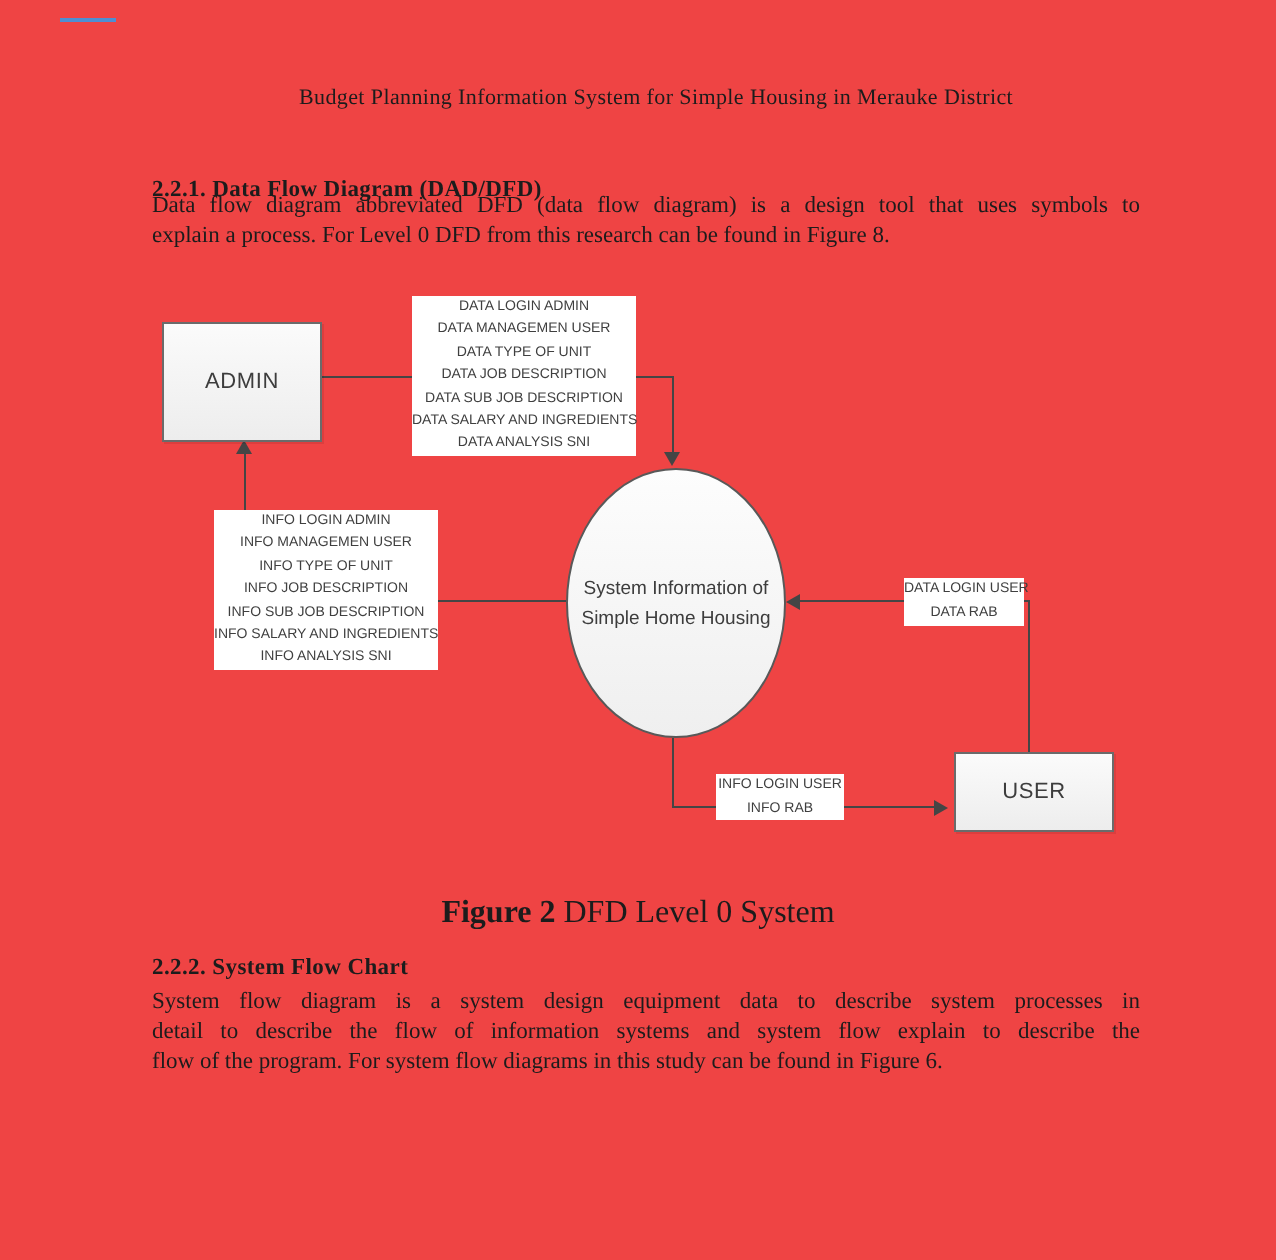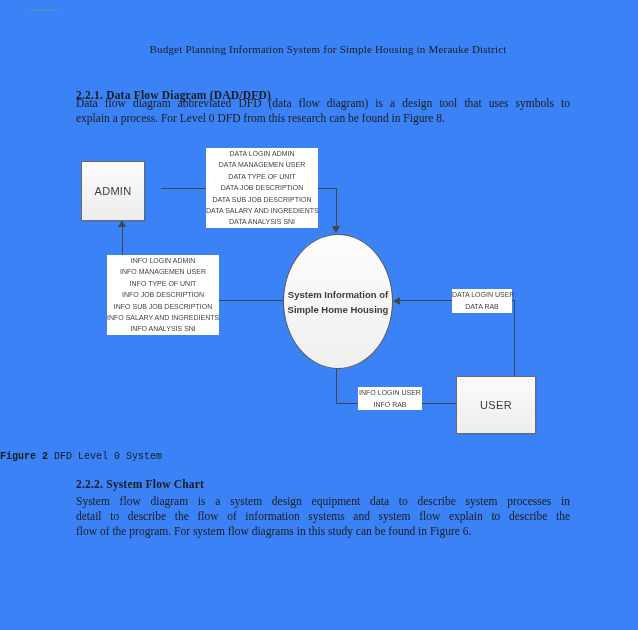--- a/index.html
+++ b/index.html
@@ -1,37 +1,37 @@
 <!DOCTYPE html>
 <html><head>
 <meta charset="utf-8">
 <style>
   html,body{margin:0;padding:0;background:#ffffff;}
   #page{
-    position:relative;width:638px;height:630px;background:#3b82f6;overflow:hidden;
+    position:relative;width:638px;height:630px;background:#ef4444;overflow:hidden;
     font-family:"Liberation Serif", serif;color:#1c1c1c;
   }
   
   .running-header{
     position:absolute;top:42px;left:0;right:0;text-align:center;
     font-size:11px;line-height:15px;letter-spacing:.2px;padding-left:18px;
   }
   .sec-heading{
     position:absolute;left:76px;font-size:11.5px;font-weight:bold;
     line-height:14px;letter-spacing:.2px;
   }
   .para{position:absolute;left:76px;width:494px;}
   .para .tline{
     line-height:15px;font-size:11.5px;white-space:nowrap;
     text-align:justify;text-align-last:justify;
   }
   .para .tline:last-child{text-align-last:left;}
   .fig-caption{
-    position:absolute;top:450px;left:0;right:0;
-    font-size:10px;line-height:14px;font-family:Liberation Mono, monospace;
+    position:absolute;top:450px;left:0;right:0;text-align:center;
+    font-size:16px;line-height:14px;
   }
   .fig-caption .cap-bold{font-weight:bold;}
   
   .dg{position:absolute;font-family:"Liberation Sans", sans-serif;color:#3d3d3d;}
   .entity{
     box-sizing:border-box;border:1px solid #6b6b6b;
     background:linear-gradient(180deg,#fbfbfb 0%,#ededed 100%);
     display:flex;align-items:center;justify-content:center;
     font-size:11px;letter-spacing:.3px;
     box-shadow:1px 1px 0 rgba(0,0,0,0.08);
@@ -113,27 +113,27 @@
       </div>
     <div class="dlabel two-r" style="left:452px;top:289px;width:60px;">
         <div class="tline">DATA LOGIN USER</div>
         <div class="tline">DATA RAB</div>
       </div>
     <div class="dlabel two-b" style="left:358px;top:387px;width:64px;">
         <div class="tline">INFO LOGIN USER</div>
         <div class="tline">INFO RAB</div>
       </div>
 
-    <div class="entity" style="position:absolute;left:81px;top:161px;width:64px;height:60px;">
+    <div class="entity" style="position:absolute;left:81px;top:161px;width:80px;height:60px;">
       <span>ADMIN</span>
     </div>
-    <div class="entity" style="position:absolute;left:456px;top:376px;width:80px;height:58px;">
+    <div class="entity" style="position:absolute;left:477px;top:376px;width:80px;height:40px;">
       <span>USER</span>
     </div>
-    <div class="process" style="position:absolute;left:283px;top:234px;width:110px;height:135px;font-weight:bold;">
+    <div class="process" style="position:absolute;left:283px;top:234px;width:110px;height:135px;">
         <div class="tline">System Information of</div>
         <div class="tline">Simple Home Housing</div>
       </div>
 
   </div>
 
   <div class="fig-caption"><span class="cap-bold">Figure 2</span><span> DFD Level 0 System</span></div>
 
   <div class="sec-heading" style="top:477px;">2.2.2. System Flow Chart</div>
 

